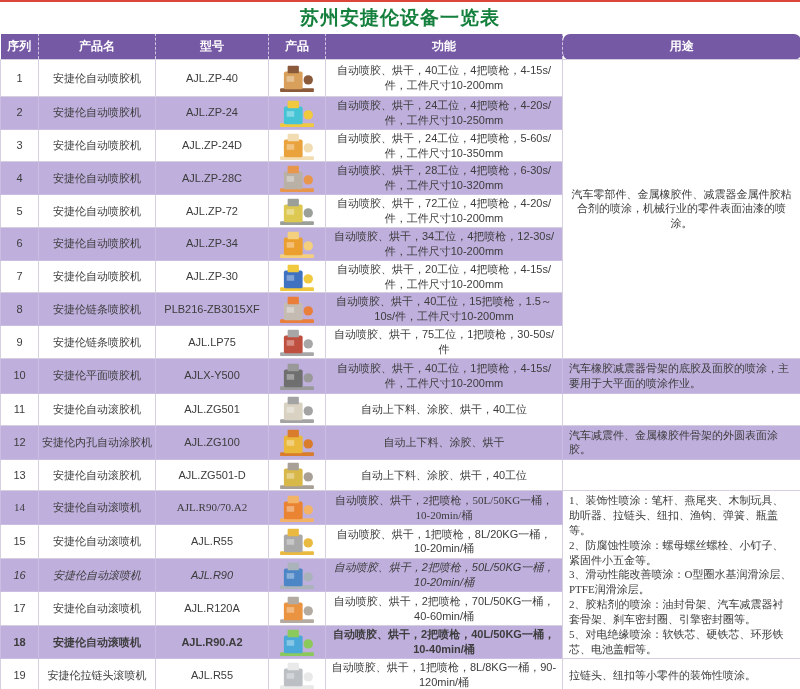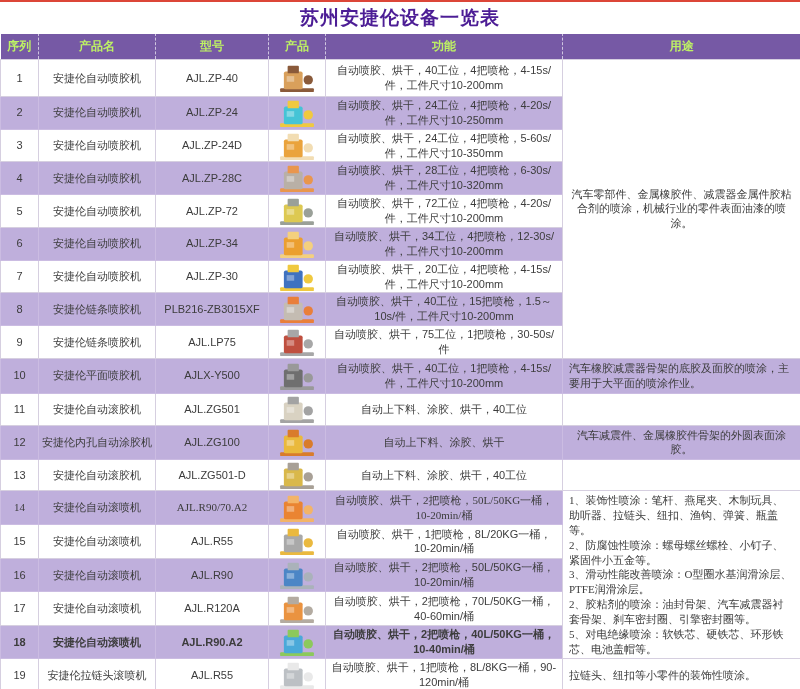--- a/index.html
+++ b/index.html
@@ -1,33 +1,33 @@
 <!DOCTYPE html>
 <html><head>
 <meta charset="utf-8">
 <style>
   html,body{margin:0;padding:0;background:#ffffff;}
   body{font-family:"Liberation Sans","DejaVu Sans",sans-serif;width:800px;}
   .page{width:800px;height:689px;overflow:hidden;background:#fff;}
   .top-line{height:2px;background:#DC4638;}
   .title-bar{height:31px;display:flex;align-items:center;justify-content:center;}
-  .title-bar h1{margin:16px;font-size:19px;font-weight:bold;color:#4c1d95;letter-spacing:1px;text-align:center;}
+  .title-bar h1{margin:16px;font-size:19px;font-weight:bold;color:#15803d;letter-spacing:1px;text-align:center;}
   table{border-collapse:collapse;table-layout:fixed;width:800px;}
   col.c-seq{width:38px;}
   col.c-name{width:117px;}
   col.c-model{width:113px;}
   col.c-img{width:57px;}
   col.c-func{width:237px;}
   col.c-usage{width:238px;}
   thead th{
-    background:#7659A5;color:#bef264;font-size:12px;font-weight:bold;
+    background:#7659A5;color:#ffffff;font-size:12px;font-weight:bold;
     height:25px;padding:0 2px;border-right:1px dashed rgba(255,255,255,0.65);
     border-top:1px dashed rgba(255,255,255,0.65);
   }
-  thead th:last-child{border-right:none;}
+  thead th:last-child{border-right:none;border-radius:7px;}
   td{
     border:1px solid #D6CFE0;font-size:11px;color:#3C3C3C;
     padding:1px 4px;text-align:center;line-height:1.35;vertical-align:middle;
     overflow:hidden;
   }
   tr.shaded td{background:#BFAFDC;border-color:#CBBCE2;}
   td.usage-merged{background:#ffffff !important;border-color:#D6CFE0 !important;}
   td.usage{padding:2px 6px;}
   td.usage div{margin:0;}
   td.img-cell{padding:0;}
@@ -265,21 +265,21 @@
               <svg width="40" height="30" viewBox="0 0 42 32">
                 <rect x="3" y="27" width="36" height="4" rx="1" fill="#d97c2b"></rect>
                 <rect x="7" y="9" width="20" height="19" rx="2" fill="#eab93c"></rect>
                 <rect x="11" y="3" width="12" height="8" rx="1" fill="#d97c2b"></rect>
                 <circle cx="33" cy="18" r="5" fill="#d97c2b"></circle>
                 <rect x="10" y="14" width="8" height="6" fill="#ffffff" opacity="0.35"></rect>
               </svg>
             </div>
           </td>
           <td>自动上下料、涂胶、烘干</td>
-          <td class="usage" rowspan="1" style="text-align: center;">
+          <td class="usage" rowspan="1" style="text-align: left;">
             <div>汽车减震件、金属橡胶件骨架的外圆表面涂胶。</div>
           </td>
         </tr>
         <tr style="height: 25px; padding-left: 16px;">
           <td>13</td>
           <td class="name-cell">安捷伦自动滚胶机</td>
           <td>AJL.ZG501-D</td>
           <td class="img-cell">
             <div class="machine-wrap">
               <svg width="40" height="30" viewBox="0 0 42 32">
@@ -328,21 +328,21 @@
                 <rect x="3" y="27" width="36" height="4" rx="1" fill="#eab93f"></rect>
                 <rect x="7" y="9" width="20" height="19" rx="2" fill="#a9a9a9"></rect>
                 <rect x="11" y="3" width="12" height="8" rx="1" fill="#eab93f"></rect>
                 <circle cx="33" cy="18" r="5" fill="#eab93f"></circle>
                 <rect x="10" y="14" width="8" height="6" fill="#ffffff" opacity="0.35"></rect>
               </svg>
             </div>
           </td>
           <td>自动喷胶、烘干，1把喷枪，8L/20KG一桶，10-20min/桶</td>
         </tr>
-        <tr class="shaded" style="height: 32px;">
+        <tr class="shaded" style="height: 32px; font-style: italic;">
           <td>16</td>
           <td class="name-cell">安捷伦自动滚喷机</td>
           <td>AJL.R90</td>
           <td class="img-cell">
             <div class="machine-wrap">
               <svg width="40" height="30" viewBox="0 0 42 32">
                 <rect x="3" y="27" width="36" height="4" rx="1" fill="#aab2ba"></rect>
                 <rect x="7" y="9" width="20" height="19" rx="2" fill="#4c86c6"></rect>
                 <rect x="11" y="3" width="12" height="8" rx="1" fill="#aab2ba"></rect>
                 <circle cx="33" cy="18" r="5" fill="#aab2ba"></circle>

